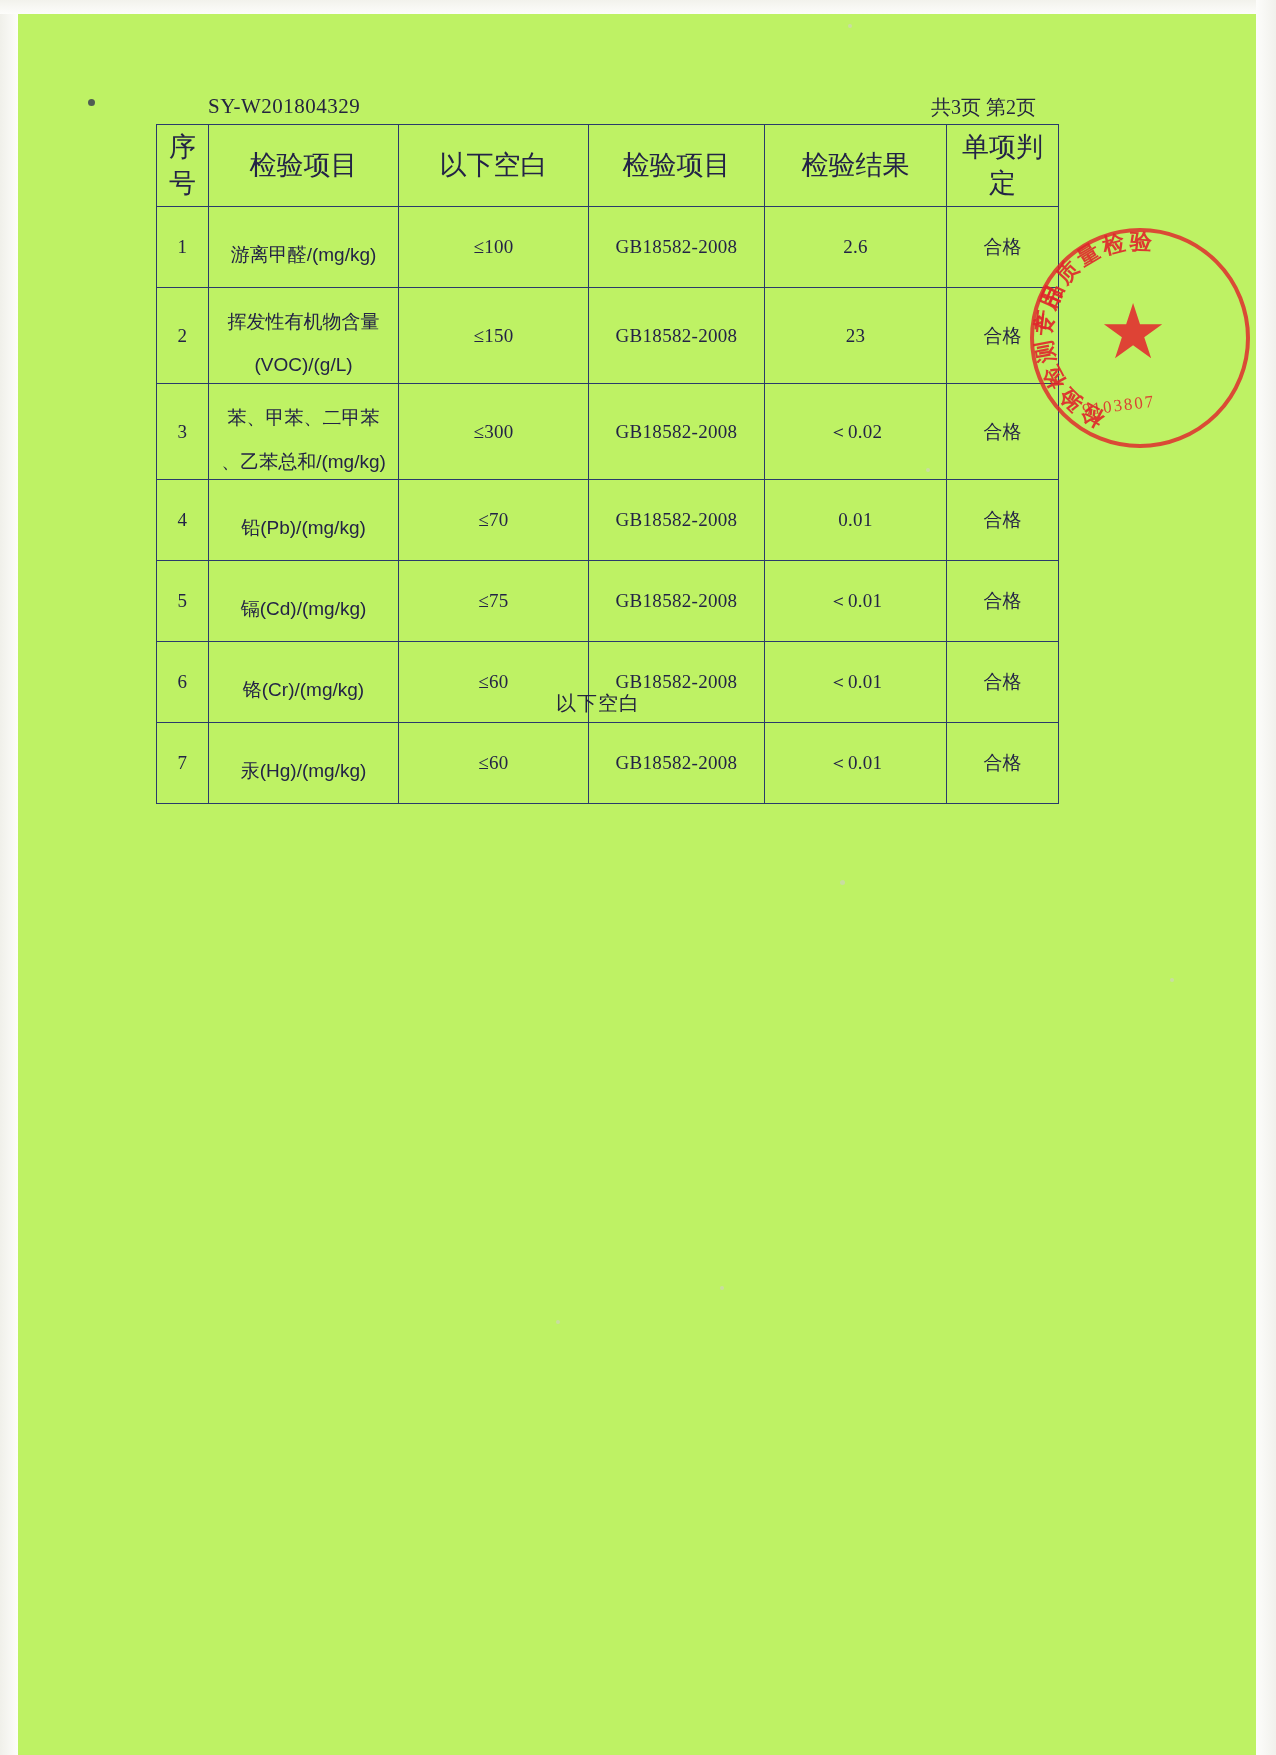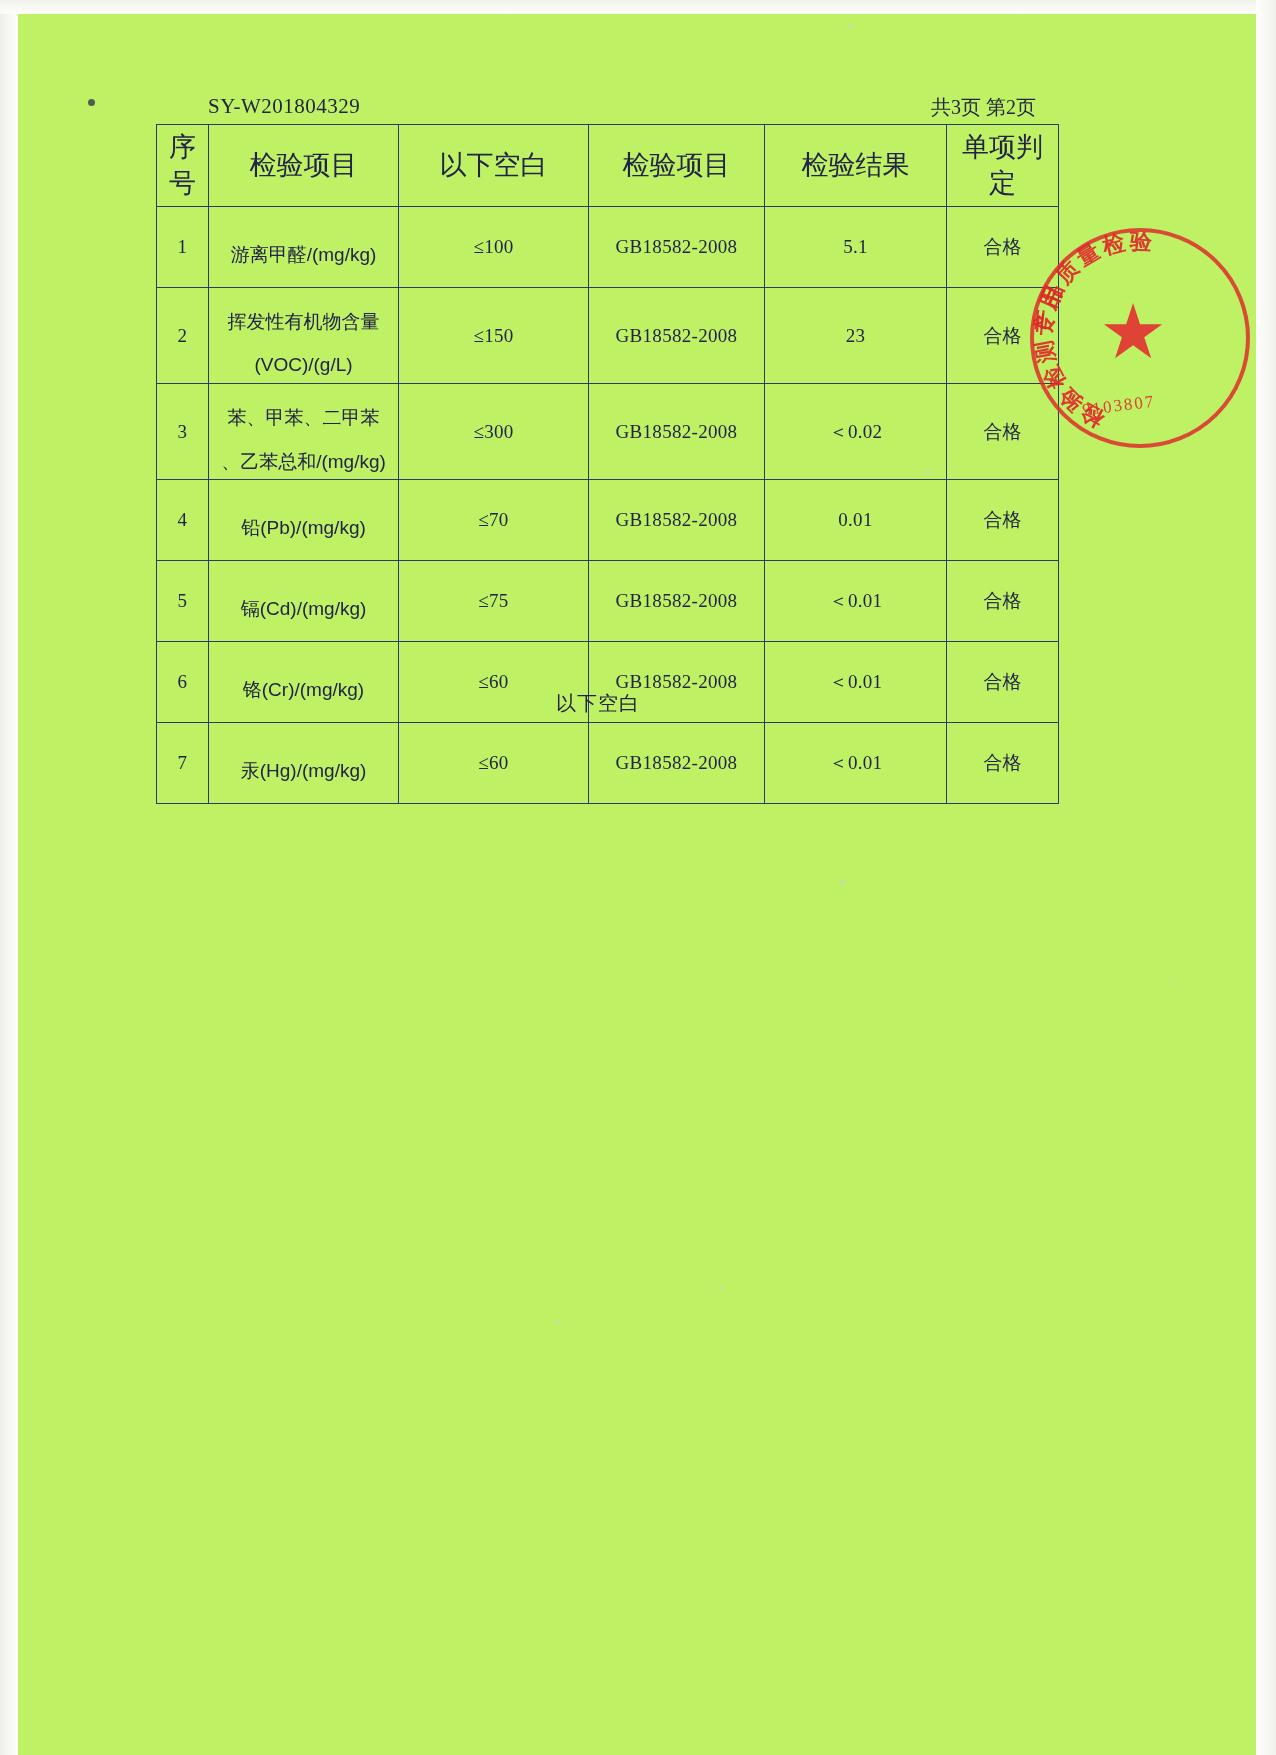--- a/index.html
+++ b/index.html
@@ -217,21 +217,21 @@
       </tr>
     </thead>
     <tbody>
       <tr>
         <td class="mono-num">1</td>
         <td class="cn">
           <span class="item-2line">游离甲醛/(mg/kg)</span>
         </td>
         <td class="mono-num">≤100</td>
         <td class="mono-num">GB18582-2008</td>
-        <td class="mono-num">5.1</td>
+        <td class="mono-num">2.6</td>
         <td class="cn">合格</td>
       </tr>
       <tr>
         <td class="mono-num">2</td>
         <td class="cn">
           <span class="item-2line">挥发性有机物含量</span>
           <span class="item-2line">(VOC)/(g/L)</span>
         </td>
         <td class="mono-num">≤150</td>
         <td class="mono-num">GB18582-2008</td>

